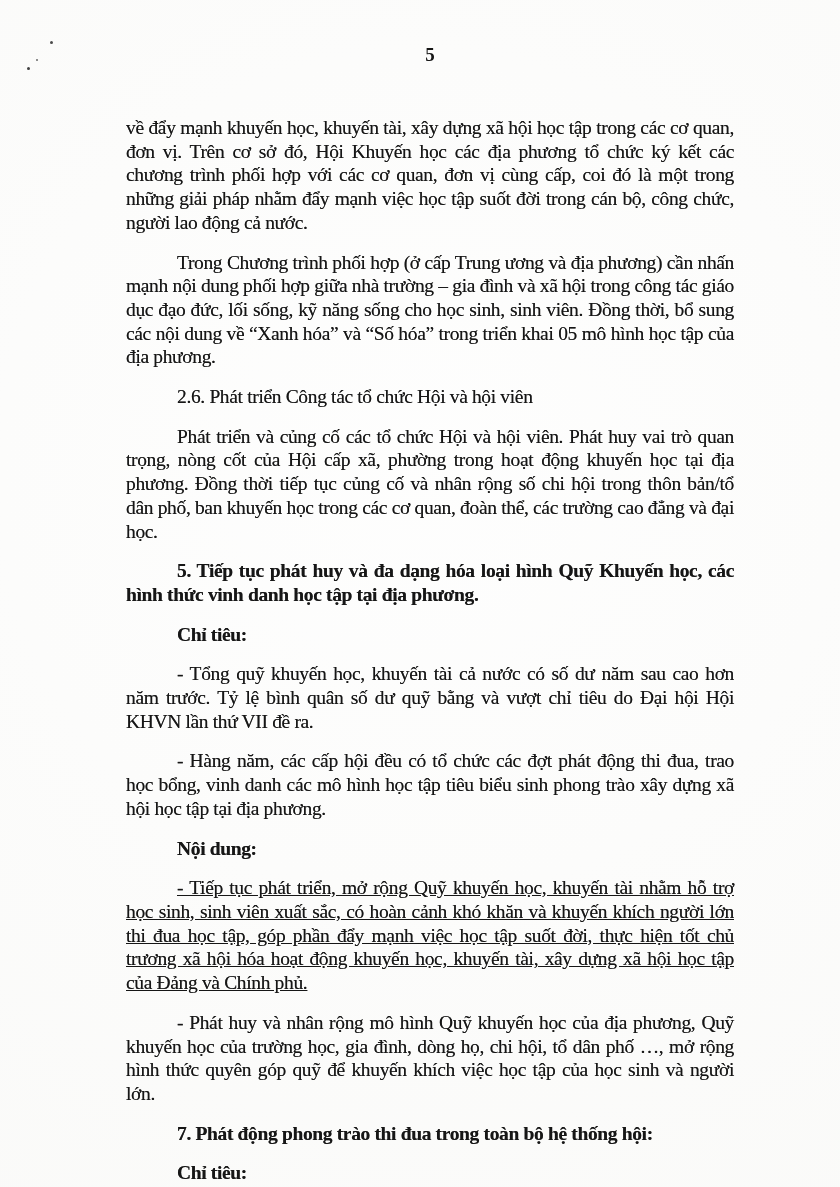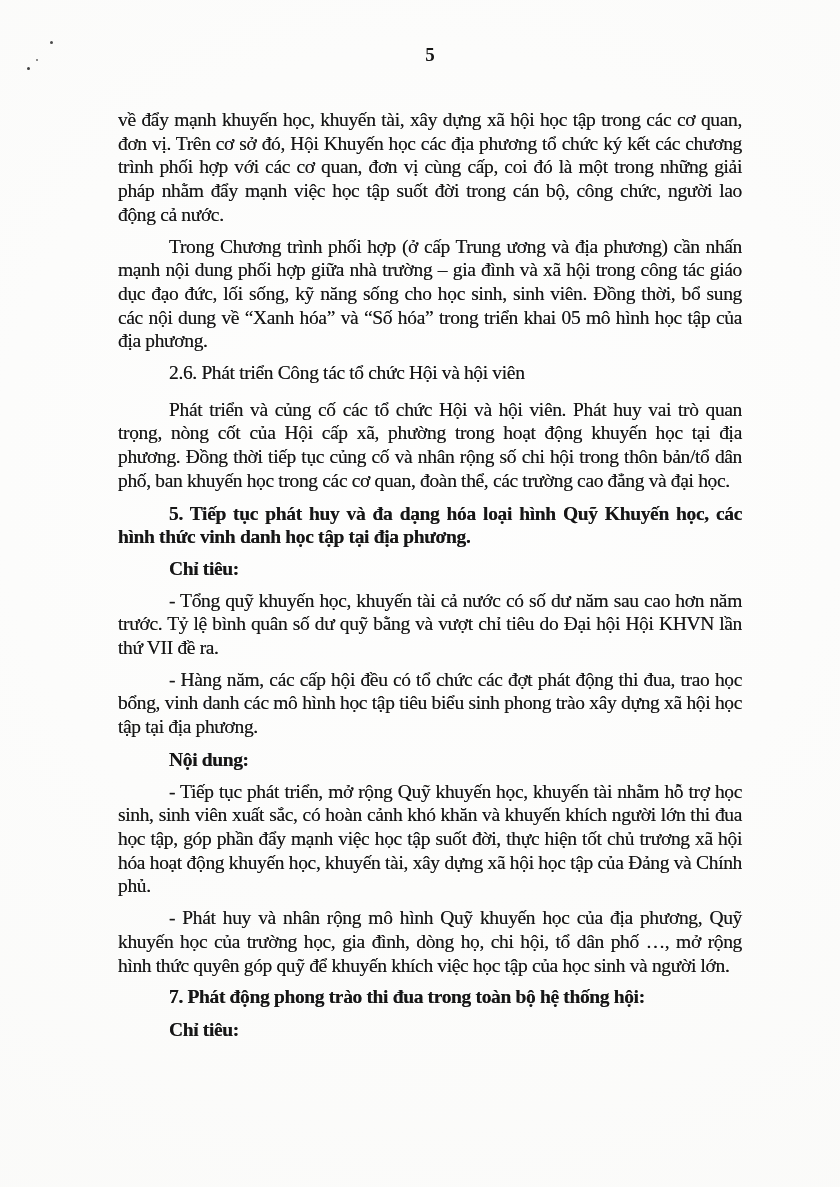--- a/index.html
+++ b/index.html
@@ -46,31 +46,31 @@
     left: 110px;
     top: 100px;
     width: 640px;
     font-size: 19.5px;
     line-height: 23.7px;
     letter-spacing: -0.35px;
     text-align: justify;
     text-shadow: 0 0 0.5px rgba(22,22,22,0.65);
   }
   .content p {
-    margin: 8px;
+    margin: 16px;
   }
   .indent { text-indent: 51px; }
   .noindent { text-indent: 0; }
   .bold { font-weight: bold; }
   .label {
     font-weight: bold;
     text-indent: 51px;
   }
   .italic { font-style: italic; }
-  .mt4  { margin-top: 4px  !important; }
+  .mt4  { margin-top: 4px  !important; text-decoration: underline; }
   .mt5  { margin-top: 5px  !important; }
   .mt6  { margin-top: 6px  !important; }
   .mt8  { margin-top: 8px  !important; }
   .mt9  { margin-top: 9px  !important; }
   .mt13 { margin-top: 13px !important; }
 </style>
 </head>
 <body>
 
 <div class="page">

